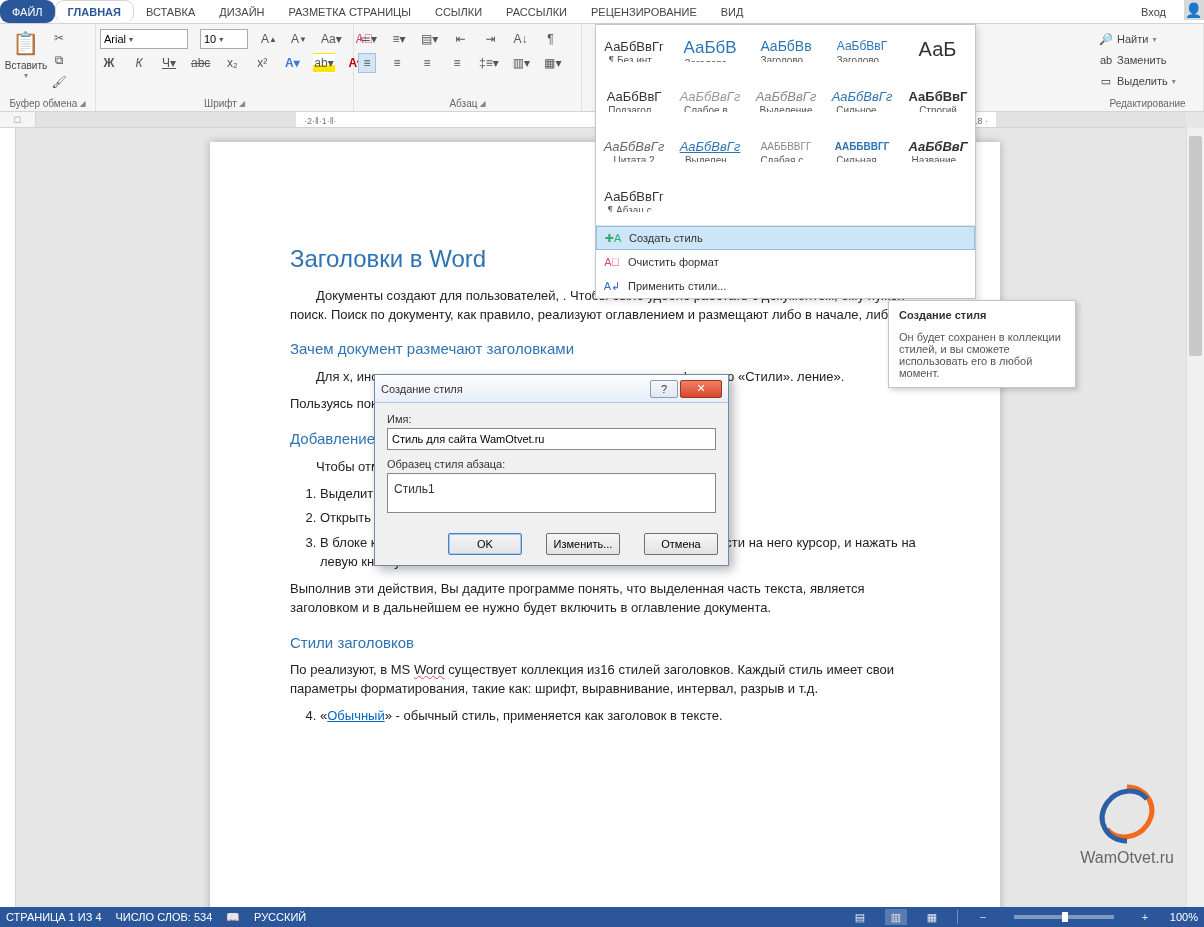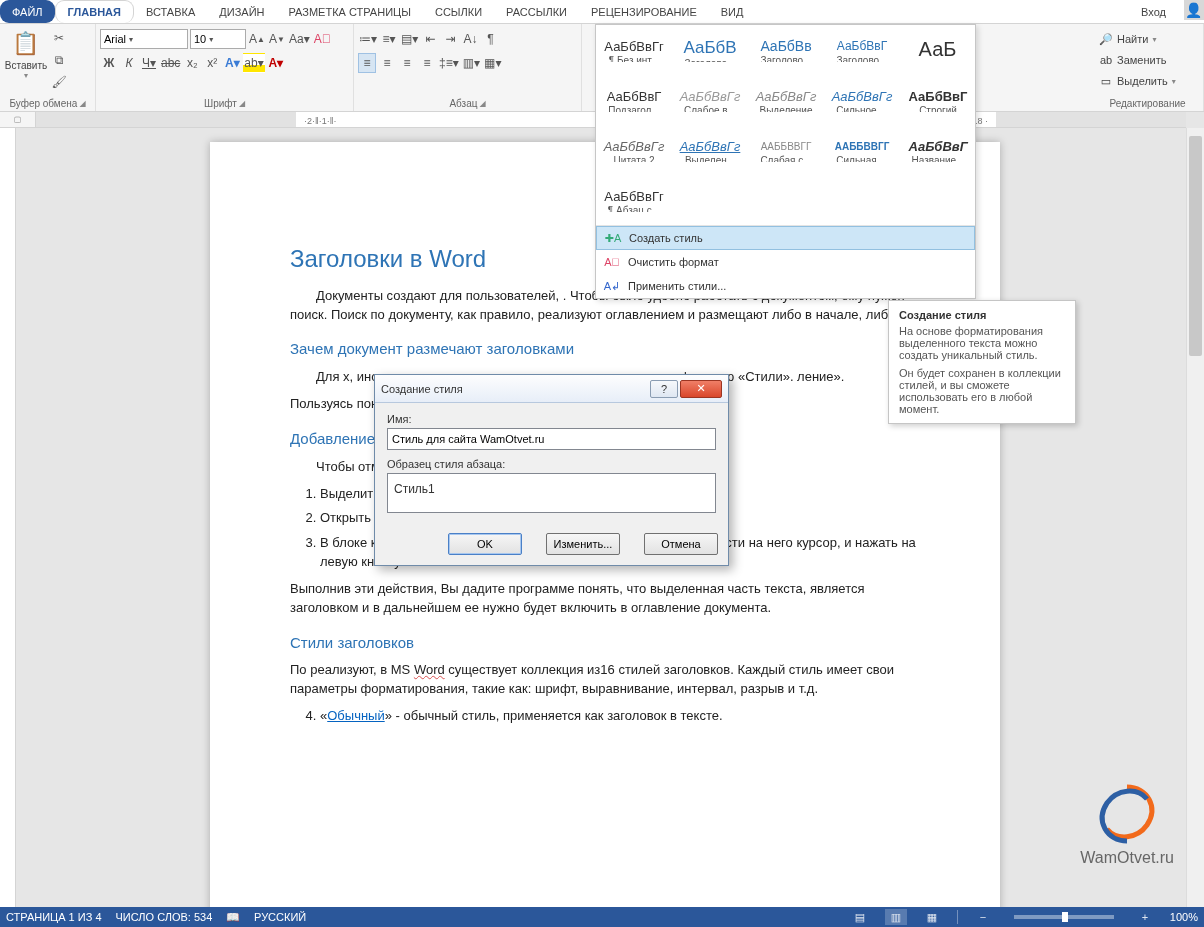--- a/index.html
+++ b/index.html
@@ -18,21 +18,21 @@
 .rgroup{border-right:1px solid #e0e0e0;display:flex;flex-direction:column;padding:2px 4px 0 4px;}
 .rgroup-body{flex:1;display:flex;align-items:flex-start;gap:2px;}
 .rgroup-label{height:16px;font-size:10px;color:#666;text-align:center;display:flex;align-items:center;justify-content:center;gap:2px;}
 .dz{font-size:8px;color:#888;}
 
 .big-btn{width:44px;display:flex;flex-direction:column;align-items:center;gap:0px;padding-top:2px;}
 .big-btn .ic{width:32px;height:32px;display:flex;align-items:center;justify-content:center;font-size:22px;}
 .big-btn .lbl{font-size:10px;color:#444;text-align:center;}
 
 .col{display:flex;flex-direction:column;gap:2px;}
-.row{display:flex;gap:2px;align-items:center;}
+.row{display:flex;gap:12px;align-items:center;}
 .sbtn{min-width:18px;height:20px;display:flex;align-items:center;justify-content:center;border:1px solid transparent;font-size:12px;color:#555;}
 .combo{height:20px;border:1px solid #ababab;background:#fff;display:flex;align-items:center;padding:0 3px;font-size:11px;gap:3px;}
 .combo .dd{font-size:8px;color:#555;}
 
 
 .style-gal{position:absolute;left:595px;top:0;width:381px;background:#fff;border:1px solid #c6c6c6;box-shadow:2px 2px 6px rgba(0,0,0,.15);z-index:30;}
 .style-row{display:flex;}
 .style-cell{width:76px;height:50px;border:1px solid transparent;display:flex;flex-direction:column;align-items:center;justify-content:center;padding:12px;cursor:pointer;}
 .style-prev{font-size:13px;color:#333;height:26px;display:flex;align-items:center;}
 .style-name{font-size:10px;color:#555;white-space:nowrap;overflow:hidden;text-overflow:ellipsis;max-width:72px;}
@@ -131,21 +131,21 @@
       </div>
   </div>
 
   <div class="rgroup" style="width:258px">
     <div class="rgroup-body col" style="gap:4px;padding-top:3px">
       <div class="row">
         <div class="combo" style="width:88px">
             <span>Arial</span>
             <span class="dd">▾</span>
           </div>
-        <div class="combo" style="width:56px">
+        <div class="combo" style="width:48px">
             <span>10</span>
             <span class="dd">▾</span>
           </div>
         <div class="sbtn">A<sup style="font-size:8px">▲</sup></div>
         <div class="sbtn">A<sub style="font-size:8px">▼</sub></div>
         <div class="sbtn">Aa▾</div>
         <div class="sbtn" style="color:#d46;">A⃠</div>
       </div>
       <div class="row">
         <div class="sbtn" style="font-weight:bold">Ж</div>
@@ -346,21 +346,20 @@
     <svg width="80" height="66" viewBox="0 0 80 66">
       <path d="M40 6 C60 6 72 26 60 44 C50 58 30 60 20 48" fill="none" stroke="#f26a1b" stroke-width="5"></path>
       <path d="M40 60 C20 60 8 40 20 22 C30 8 50 6 60 18" fill="none" stroke="#2d5fa4" stroke-width="5"></path>
     </svg>
     <span>WamOtvet.ru</span>
   </div>
 </div>
 
 <div class="tooltip">
   <div class="tt-title">Создание стиля</div>
-  <div>На основе форматирования выделенного текста можно создать уникальный стиль.</div>
   <div style="height:6px"></div>
   <div>Он будет сохранен в коллекции стилей, и вы сможете использовать его в любой момент.</div>
 </div>
 
 <div class="dlg">
   <div class="dlg-title">
     <span>Создание стиля</span>
     <span class="sp"></span>
     <div class="wbtn">?</div>
     <div class="wbtn close">✕</div>

